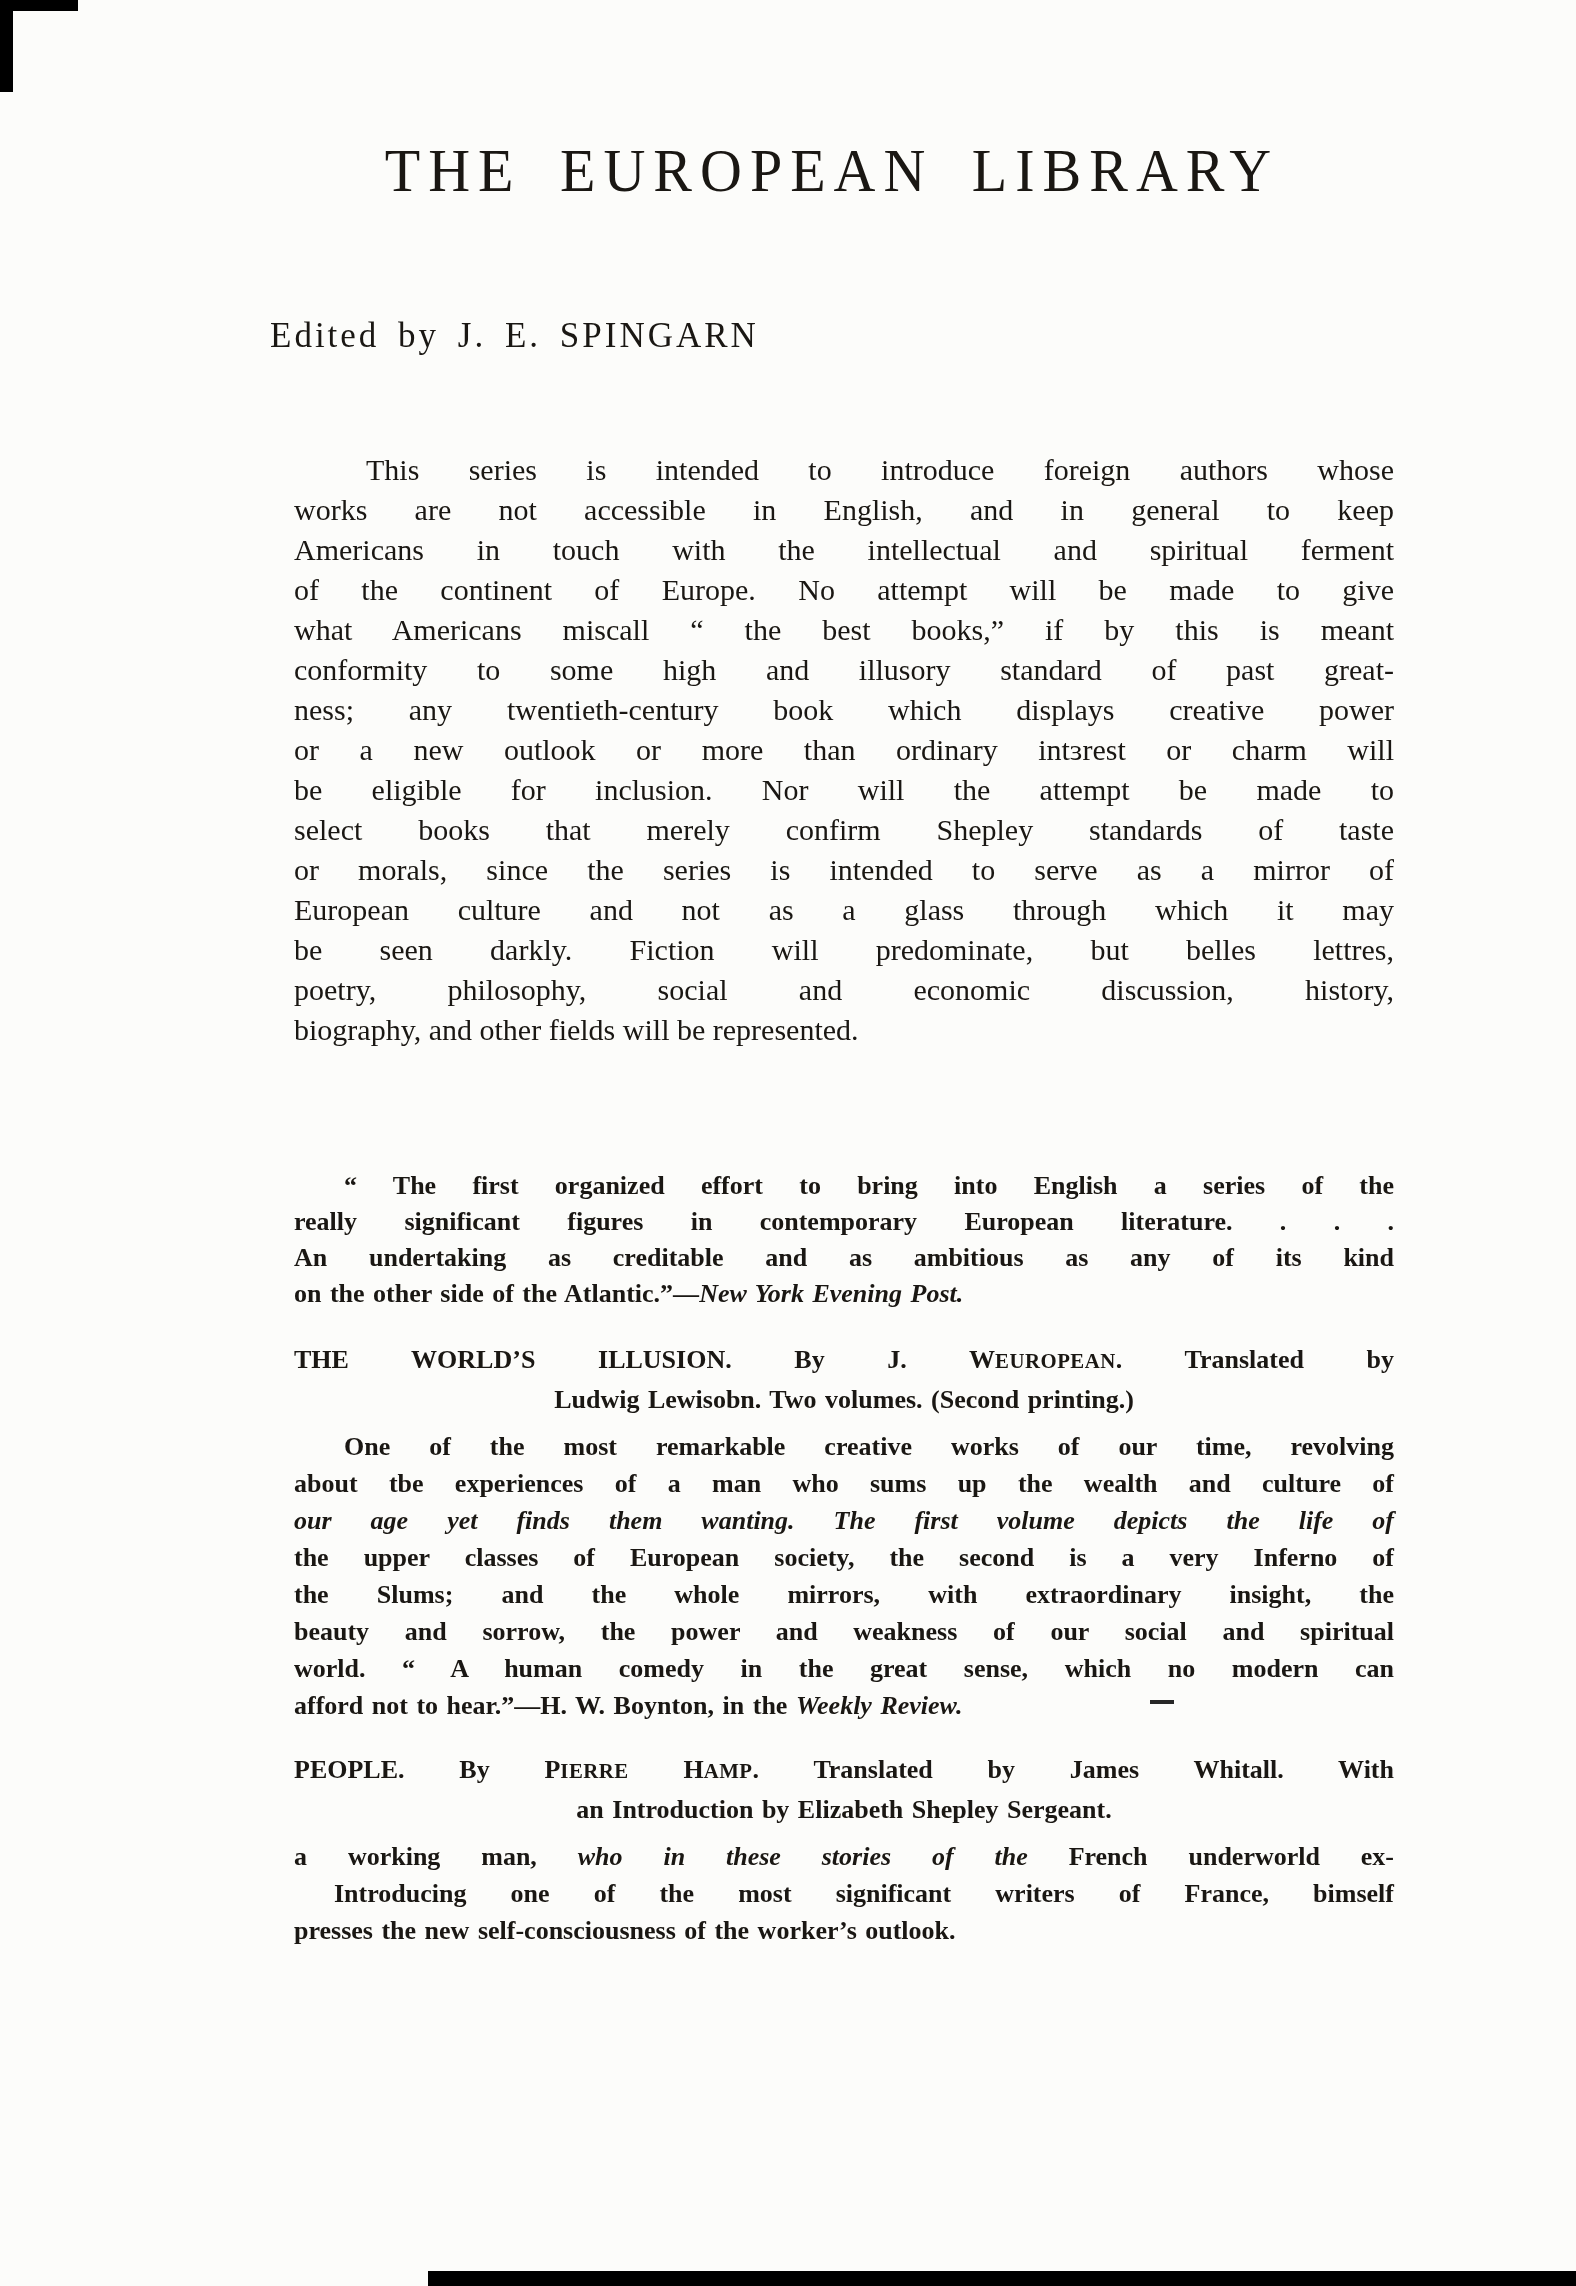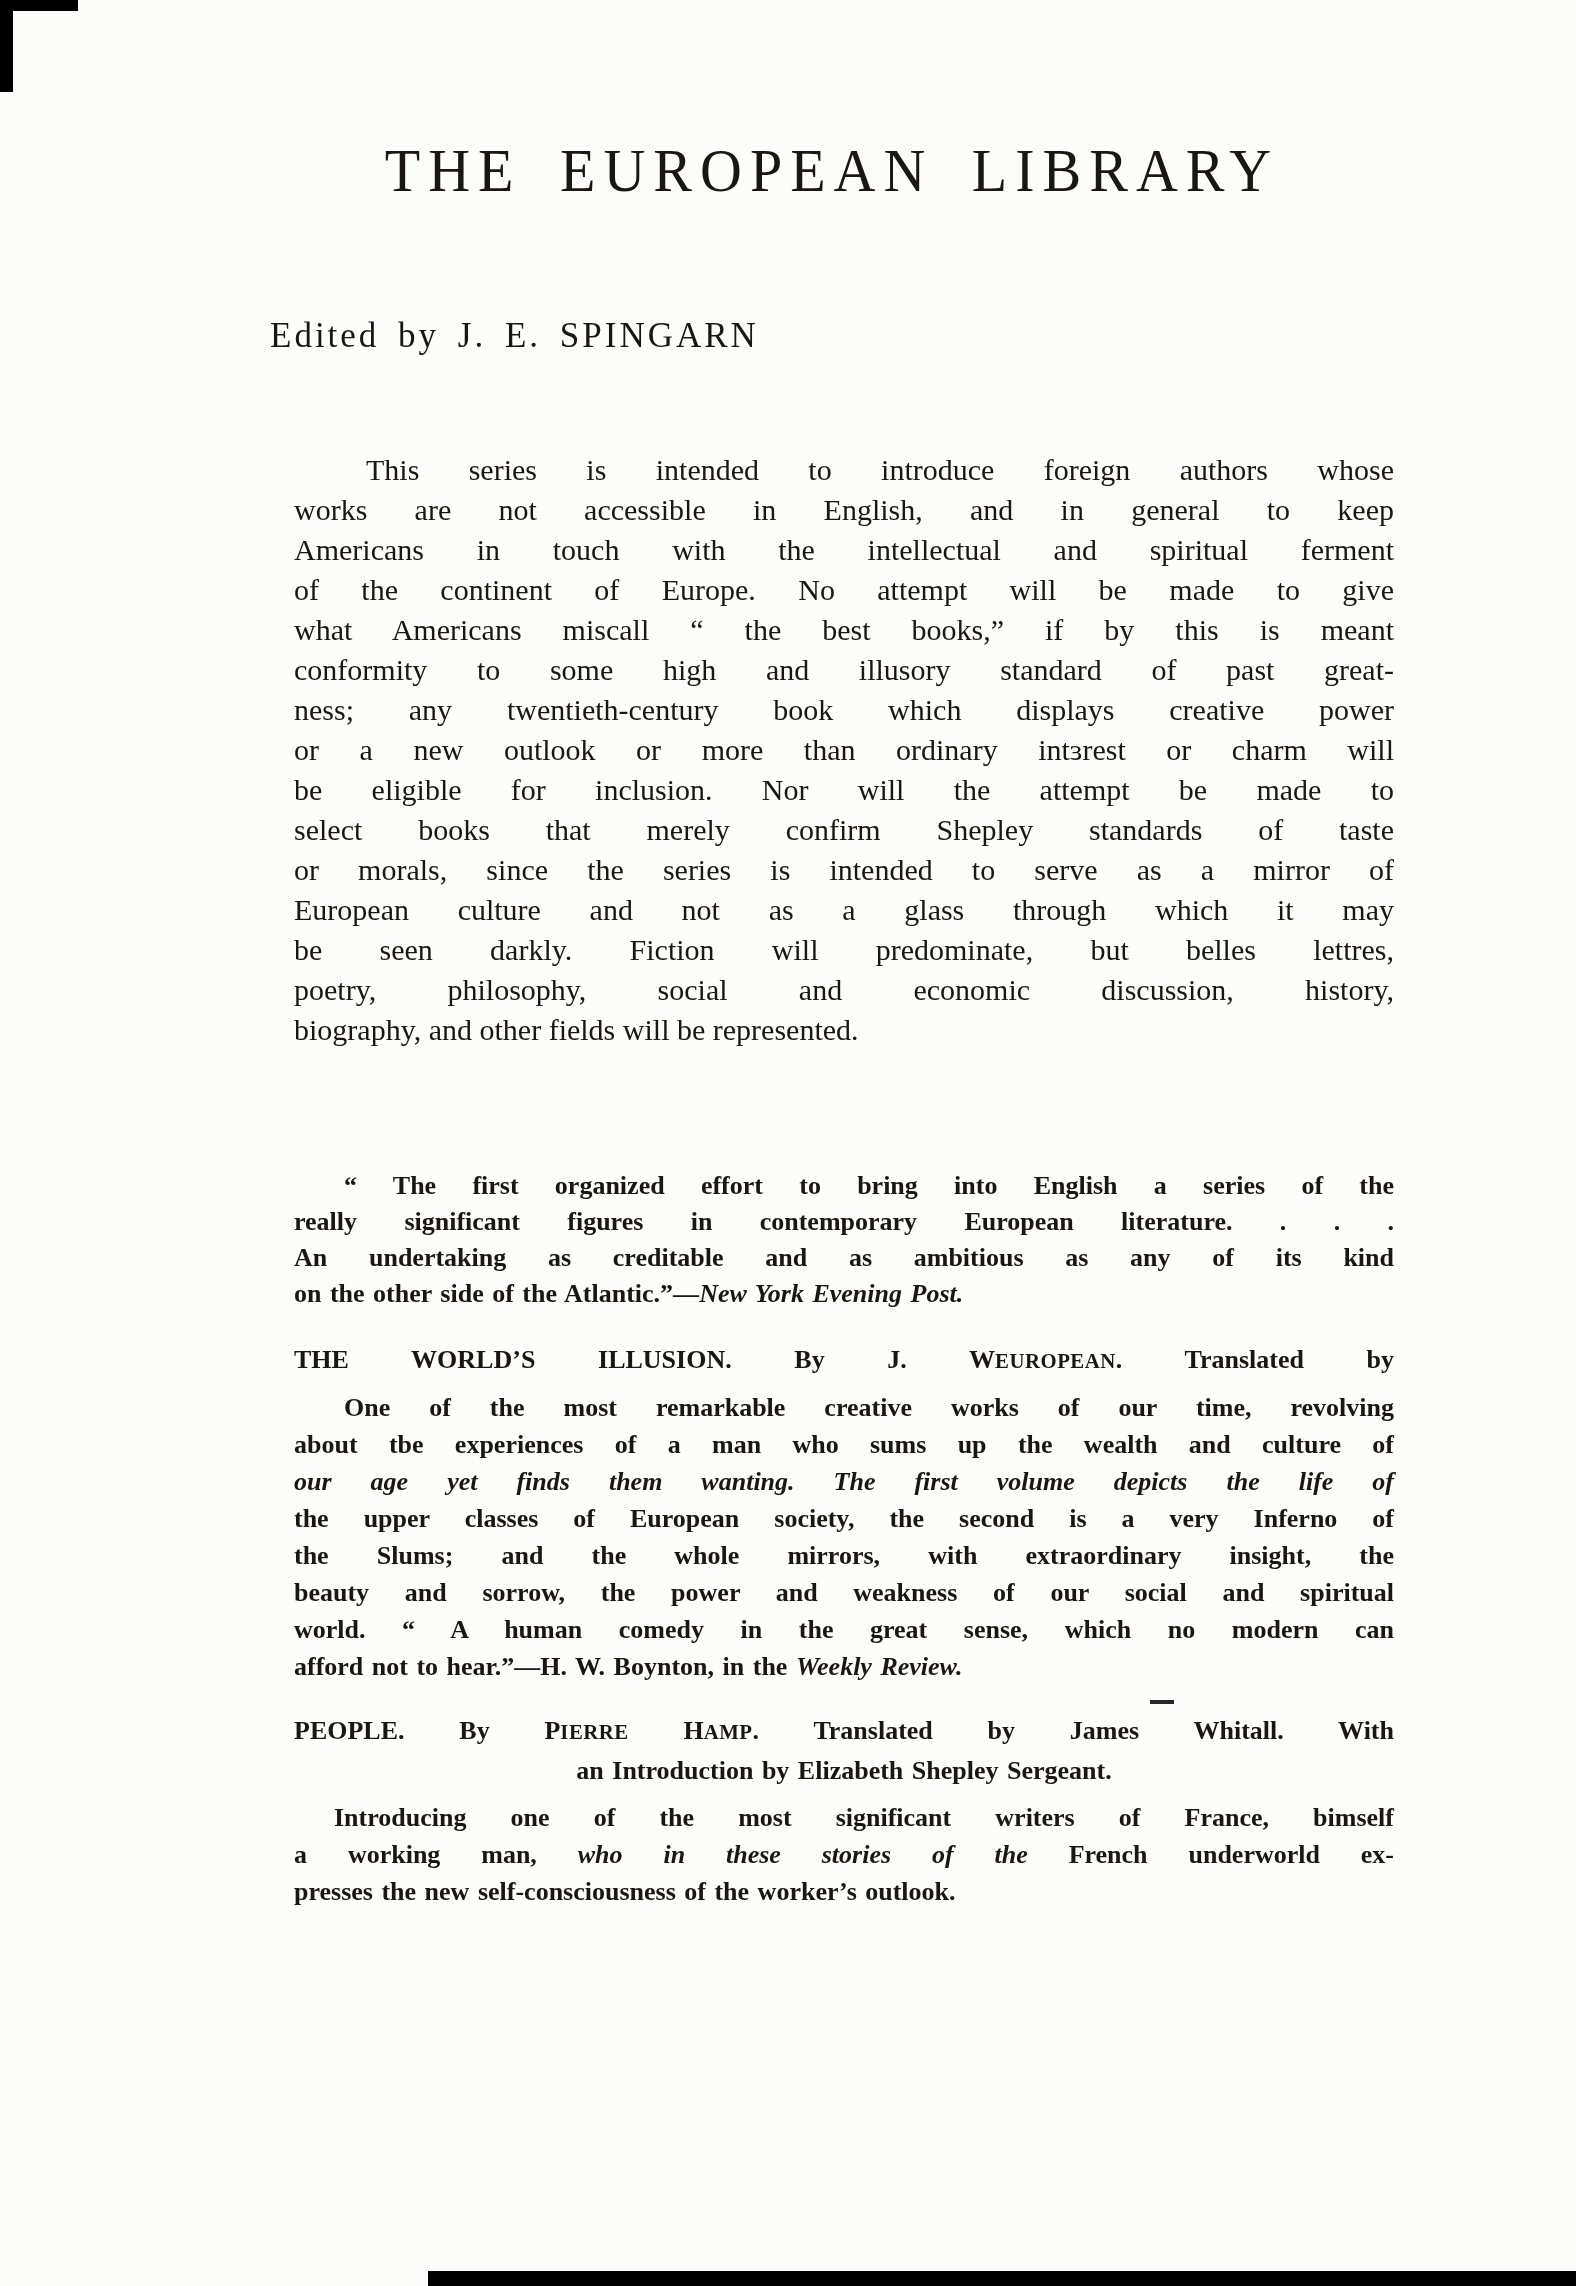--- a/index.html
+++ b/index.html
@@ -96,39 +96,40 @@
 
   <div class="block small quote">
       <div class="tline indent"><span>“ The first organized effort to bring into English a series of the</span></div>
       <div class="tline"><span>really significant figures in contemporary European literature. . . .</span></div>
       <div class="tline"><span>An undertaking as creditable and as ambitious as any of its kind</span></div>
       <div class="tline al-left"><span>on the other side of the Atlantic.”—</span><span class="it">New York Evening Post.</span></div>
     </div>
 
   <div class="block small heading heading-1">
       <div class="tline"><span>THE WORLD’S ILLUSION. By J. W</span><span class="sc">EUROPEAN</span><span>. Translated by</span></div>
+      <div class="tline al-center"><span>Ludwig Lewisobn. Two volumes. (Second printing.)</span></div>
     </div>
   <div class="block small blurb blurb-1">
       <div class="tline indent"><span>One of the most remarkable creative works of our time, revolving</span></div>
       <div class="tline"><span>about tbe experiences of a man who sums up the wealth and culture of</span></div>
       <div class="tline"><span class="it">our age yet finds them wanting. The first volume depicts the life of</span></div>
       <div class="tline"><span>the upper classes of European society, the second is a very Inferno of</span></div>
       <div class="tline"><span>the Slums; and the whole mirrors, with extraordinary insight, the</span></div>
       <div class="tline"><span>beauty and sorrow, the power and weakness of our social and spiritual</span></div>
       <div class="tline"><span>world. “ A human comedy in the great sense, which no modern can</span></div>
       <div class="tline al-left"><span>afford not to hear.”—H. W. Boynton, in the </span><span class="it">Weekly Review.</span></div>
     </div>
 
   <div class="block small heading heading-2">
       <div class="tline"><span>PEOPLE. By P</span><span class="sc">IERRE</span><span> H</span><span class="sc">AMP</span><span>. Translated by James Whitall. With</span></div>
       <div class="tline al-center"><span>an Introduction by Elizabeth Shepley Sergeant.</span></div>
     </div>
   <div class="block small blurb blurb-2">
+      <div class="tline"><span>a working man, </span><span class="it">who in these stories of the</span><span> French underworld ex-</span></div>
       <div class="tline indent"><span>Introducing one of the most significant writers of France, bimself</span></div>
-      <div class="tline"><span>a working man, </span><span class="it">who in these stories of the</span><span> French underworld ex-</span></div>
       <div class="tline al-left"><span>presses the new self-consciousness of the worker’s outlook.</span></div>
     </div>
 </div>
 
 <div class="artifact art-left-top"></div>
 <div class="artifact art-top-strip"></div>
 <div class="artifact art-bottom-strip"></div>
 <div class="artifact art-dash"></div>
 
 </body></html>

